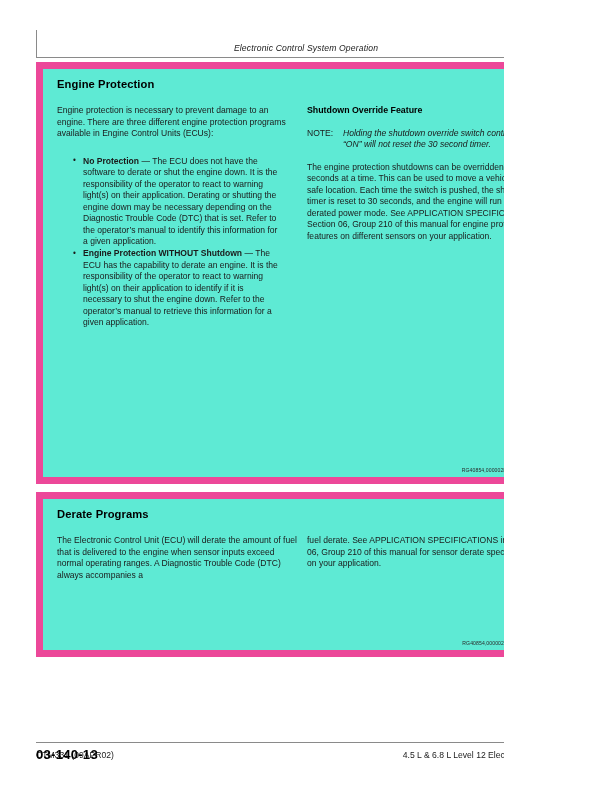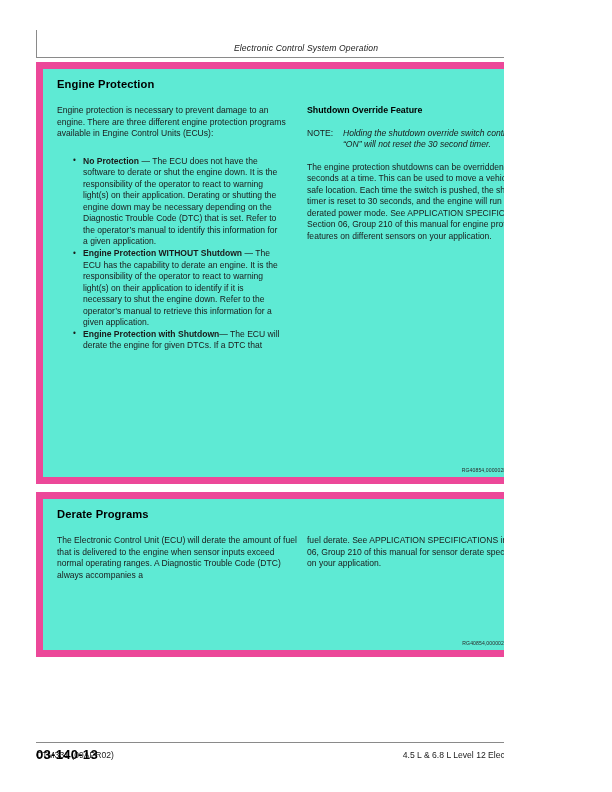--- a/index.html
+++ b/index.html
@@ -258,21 +258,20 @@
     <div class="article-heading">Engine Protection</div>
 
     <div class="cols">
 
       <div class="col">
         <p class="body">Engine protection is necessary to prevent damage to an engine. There are three different engine protection programs available in Engine Control Units (ECUs):</p>
 
         <ul class="bullets">
           <li><span class="lead">No Protection</span><span> — The ECU does not have the software to derate or shut the engine down. It is the responsibility of the operator to react to warning light(s) on their application. Derating or shutting the engine down may be necessary depending on the Diagnostic Trouble Code (DTC) that is set. Refer to the operator’s manual to identify this information for a given application.</span></li>
           <li><span class="lead">Engine Protection WITHOUT Shutdown</span><span> — The ECU has the capability to derate an engine. It is the responsibility of the operator to react to warning light(s) on their application to identify if it is necessary to shut the engine down. Refer to the operator’s manual to retrieve this information for a given application.</span></li>
-          <li><span class="lead">Engine Protection with Shutdown</span><span>— The ECU will derate the engine for given DTCs. If a DTC that</span></li>
         </ul>
       </div>
 
       <div class="col">
 
         <p class="subhead">Shutdown Override Feature</p>
 
         <p class="note">
           <span class="note-label">NOTE:</span><span>Holding the shutdown override switch continuously “ON” will not reset the 30 second timer.</span>
         </p>

